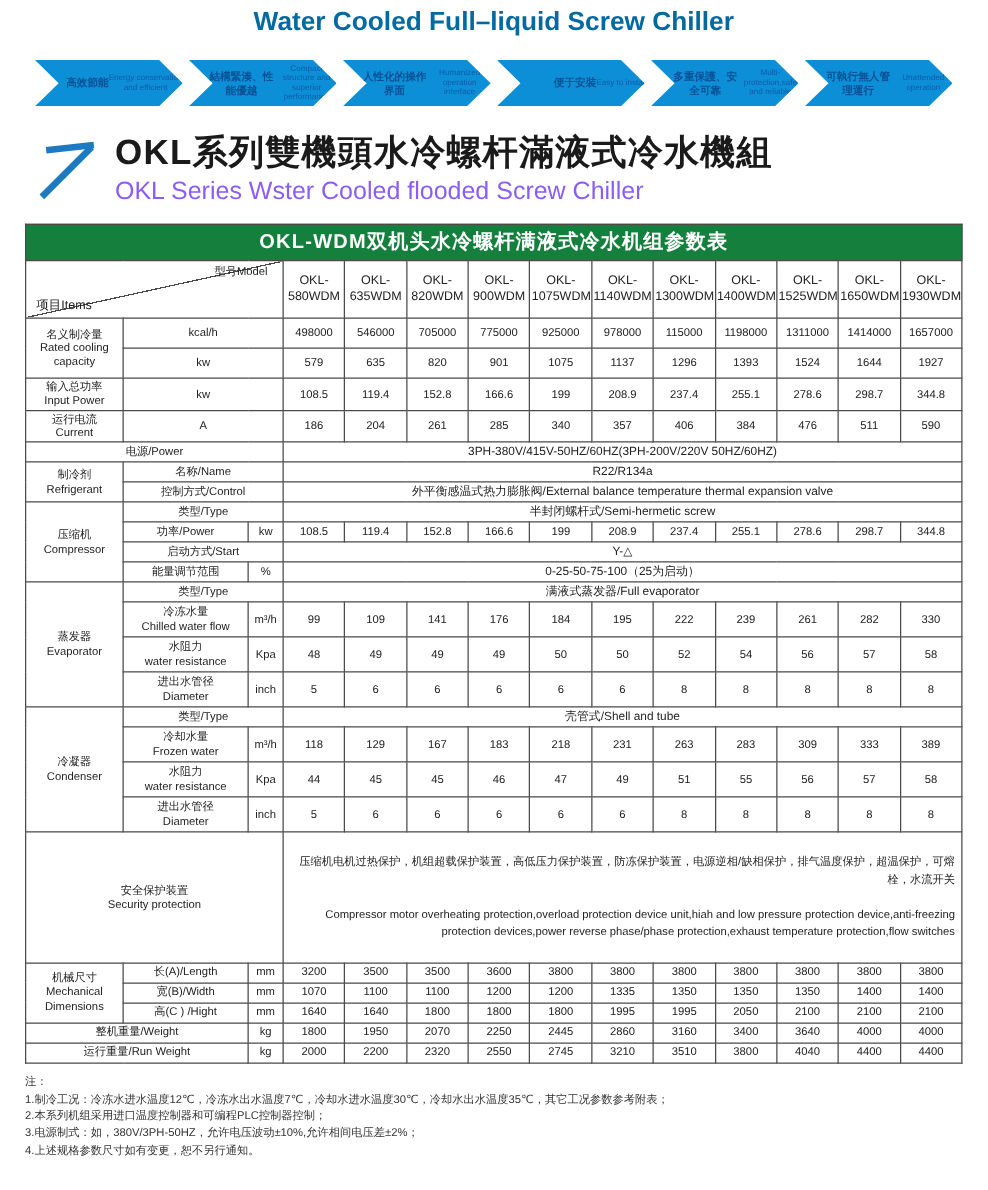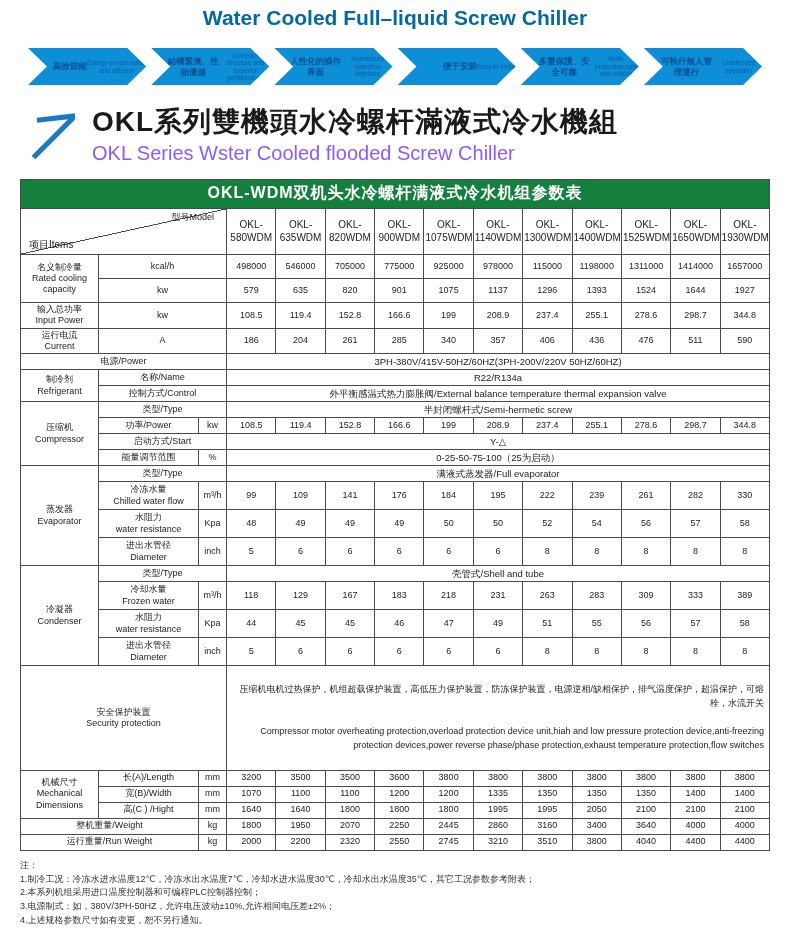--- a/index.html
+++ b/index.html
@@ -211,21 +211,21 @@
       <td>运行电流
 Current</td>
       <td colspan="2">A</td>
     <td>186</td>
           <td>204</td>
           <td>261</td>
           <td>285</td>
           <td>340</td>
           <td>357</td>
           <td>406</td>
-          <td>436</td>
+          <td>384</td>
           <td>476</td>
           <td>511</td>
           <td>590</td>
         </tr>
 
     <tr class="h16">
       <td colspan="3">电源/Power</td>
       <td colspan="11" class="big">3PH-380V/415V-50HZ/60HZ(3PH-200V/220V 50HZ/60HZ)</td>
     </tr>
 

